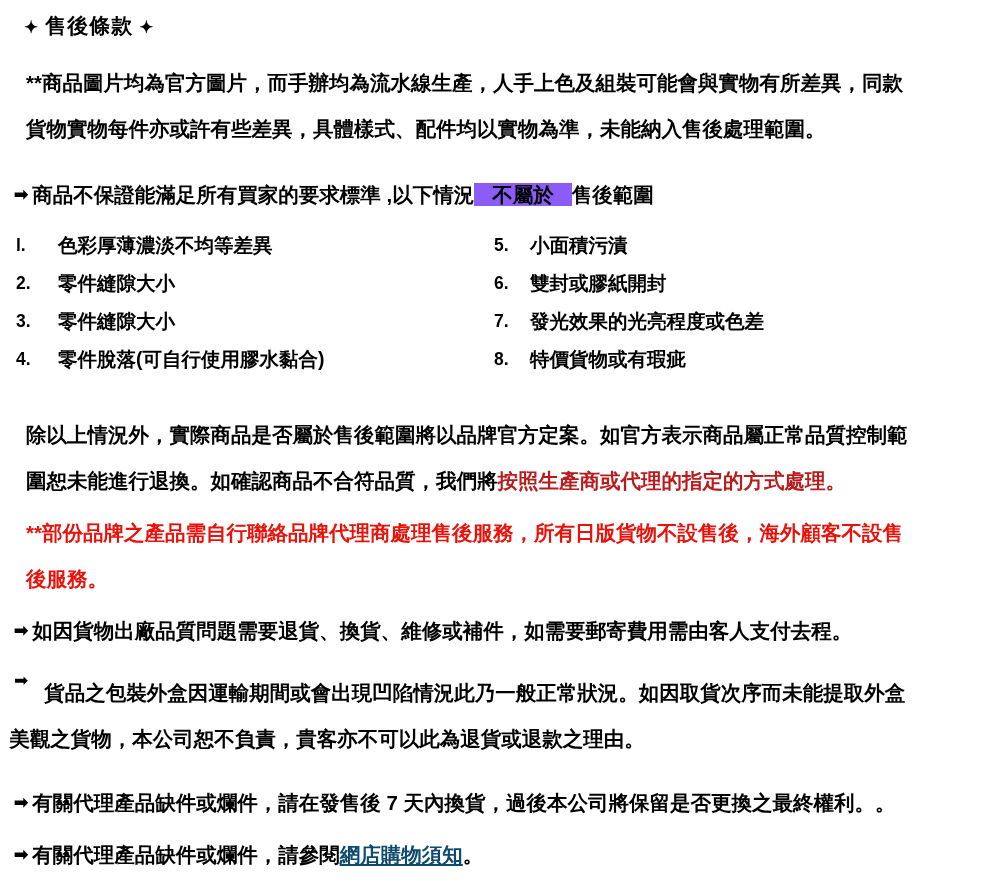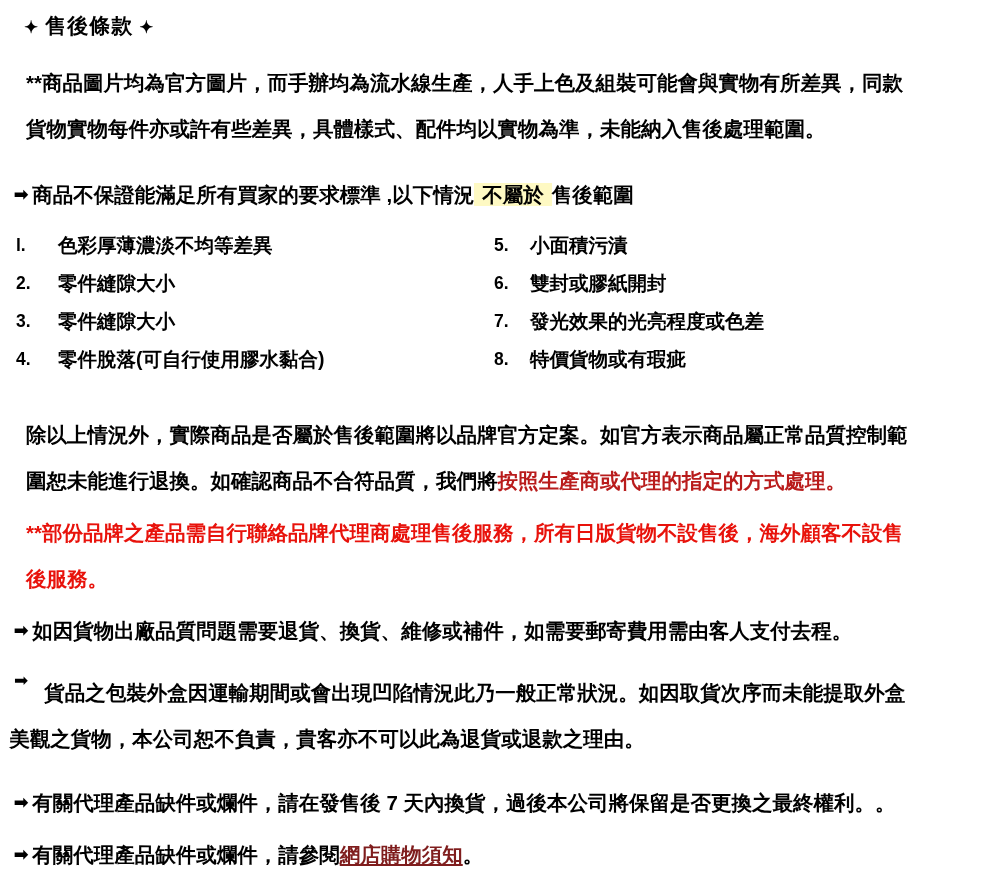--- a/index.html
+++ b/index.html
@@ -46,22 +46,22 @@
     line-height: 34px;
     display: flex;
     align-items: flex-start;
   }
   .arrow {
     font-size: 17px;
     margin-right: 4px;
     line-height: 34px;
   }
   .hl {
-    background: #fef9c3;
-    padding: 0 8px;
+    background: #8b5cf6;
+    padding: 0 18px;
   }
   .block-notice {
     margin-top: 32px;
   }
   .list-wrap {
     margin-top: 14px;
     display: flex;
   }
   .list-col {
     width: 460px;
@@ -107,21 +107,21 @@
   .block-box {
     margin-top: 16px;
   }
   .block-agent {
     margin-top: 18px;
   }
   .block-more {
     margin-top: 18px;
   }
   .link {
-    color: #7f1d1d;
+    color: #0c4a6e;
     text-decoration: underline;
   }
   .nowrap-flex {
     display: flex;
     align-items: flex-start;
   }
   .flex-text {
     flex: 1;
   }
 </style>

